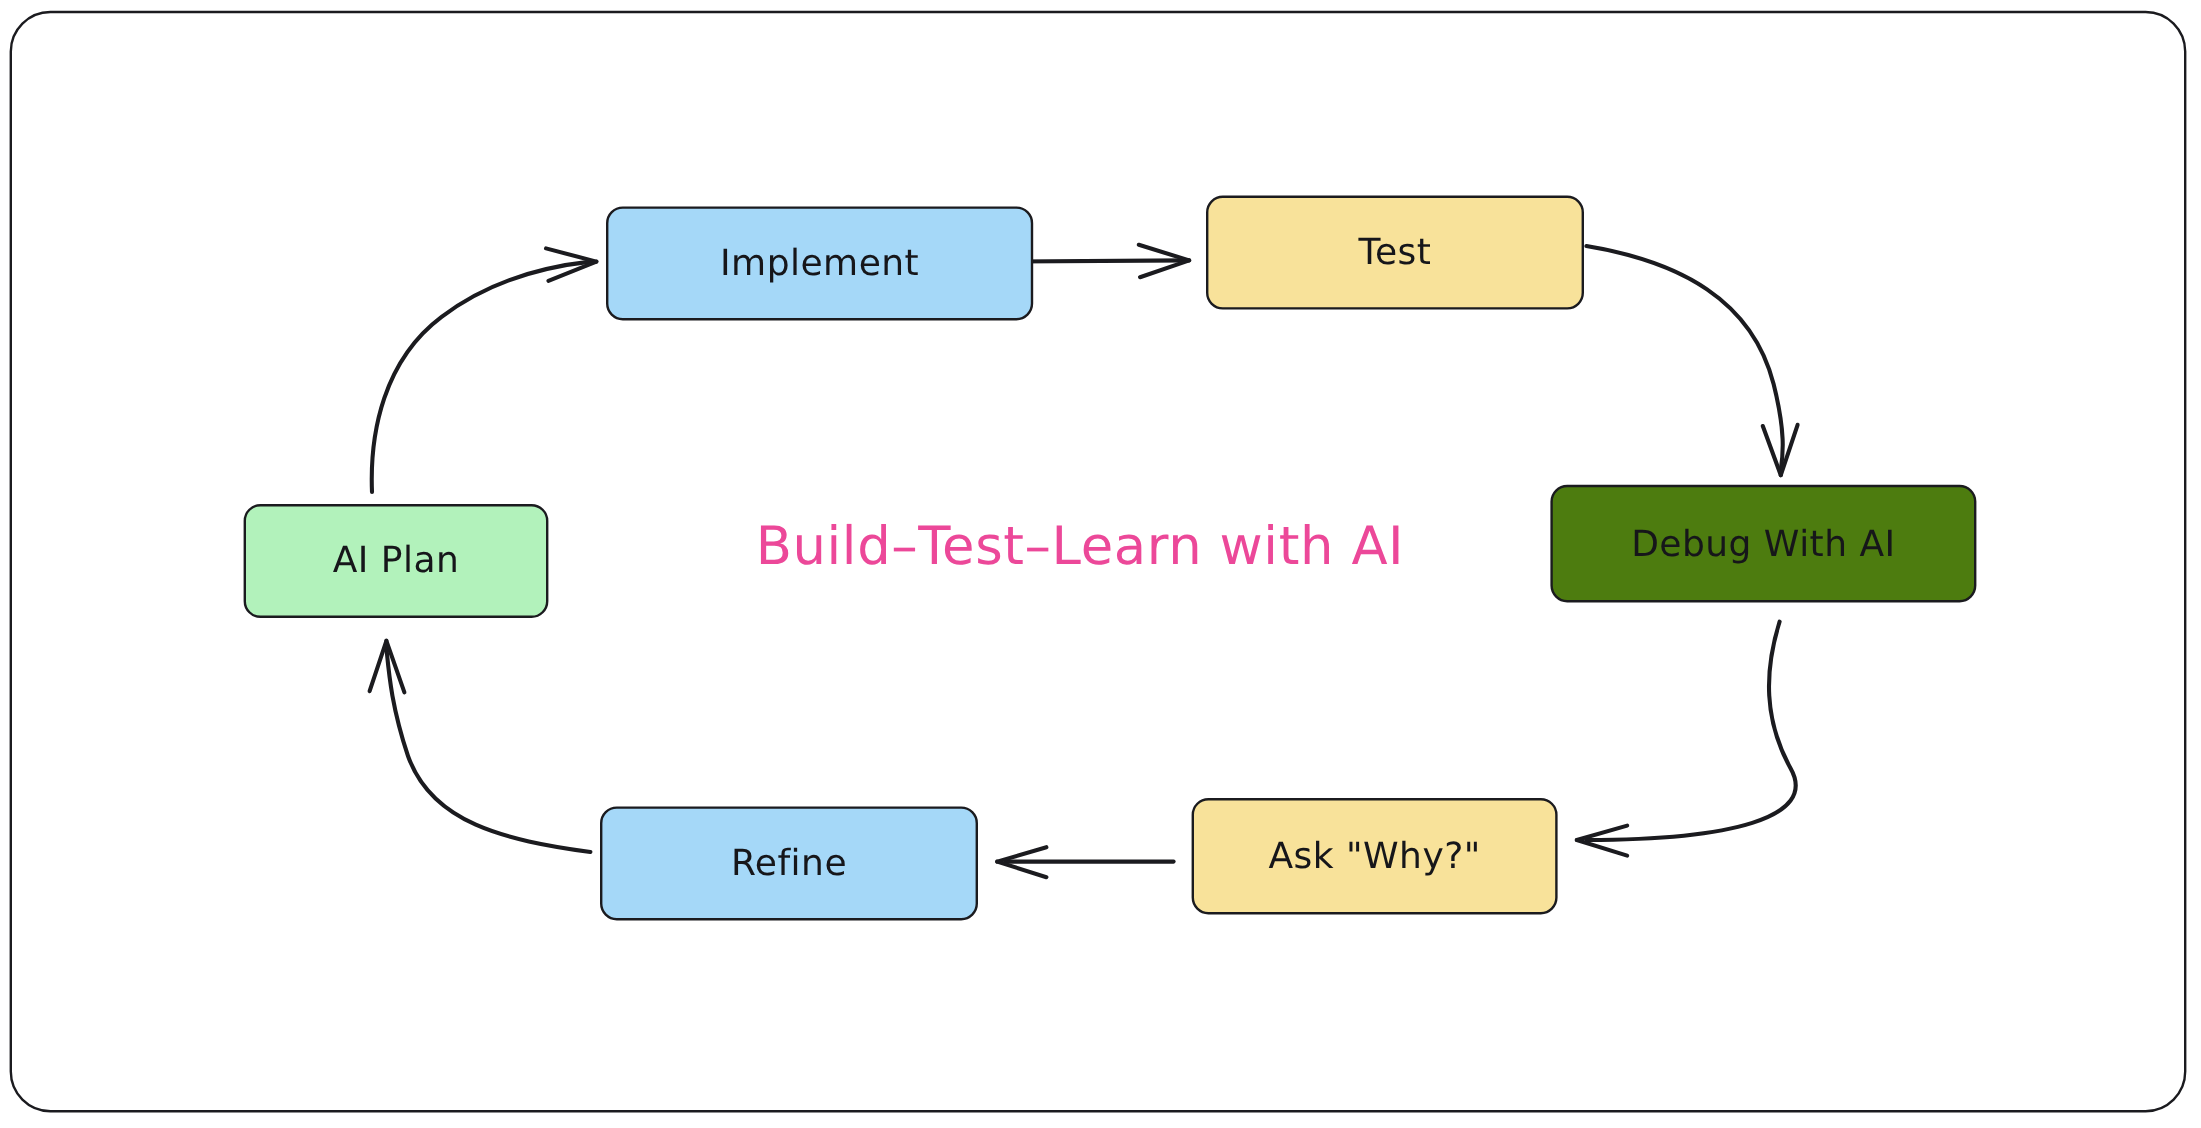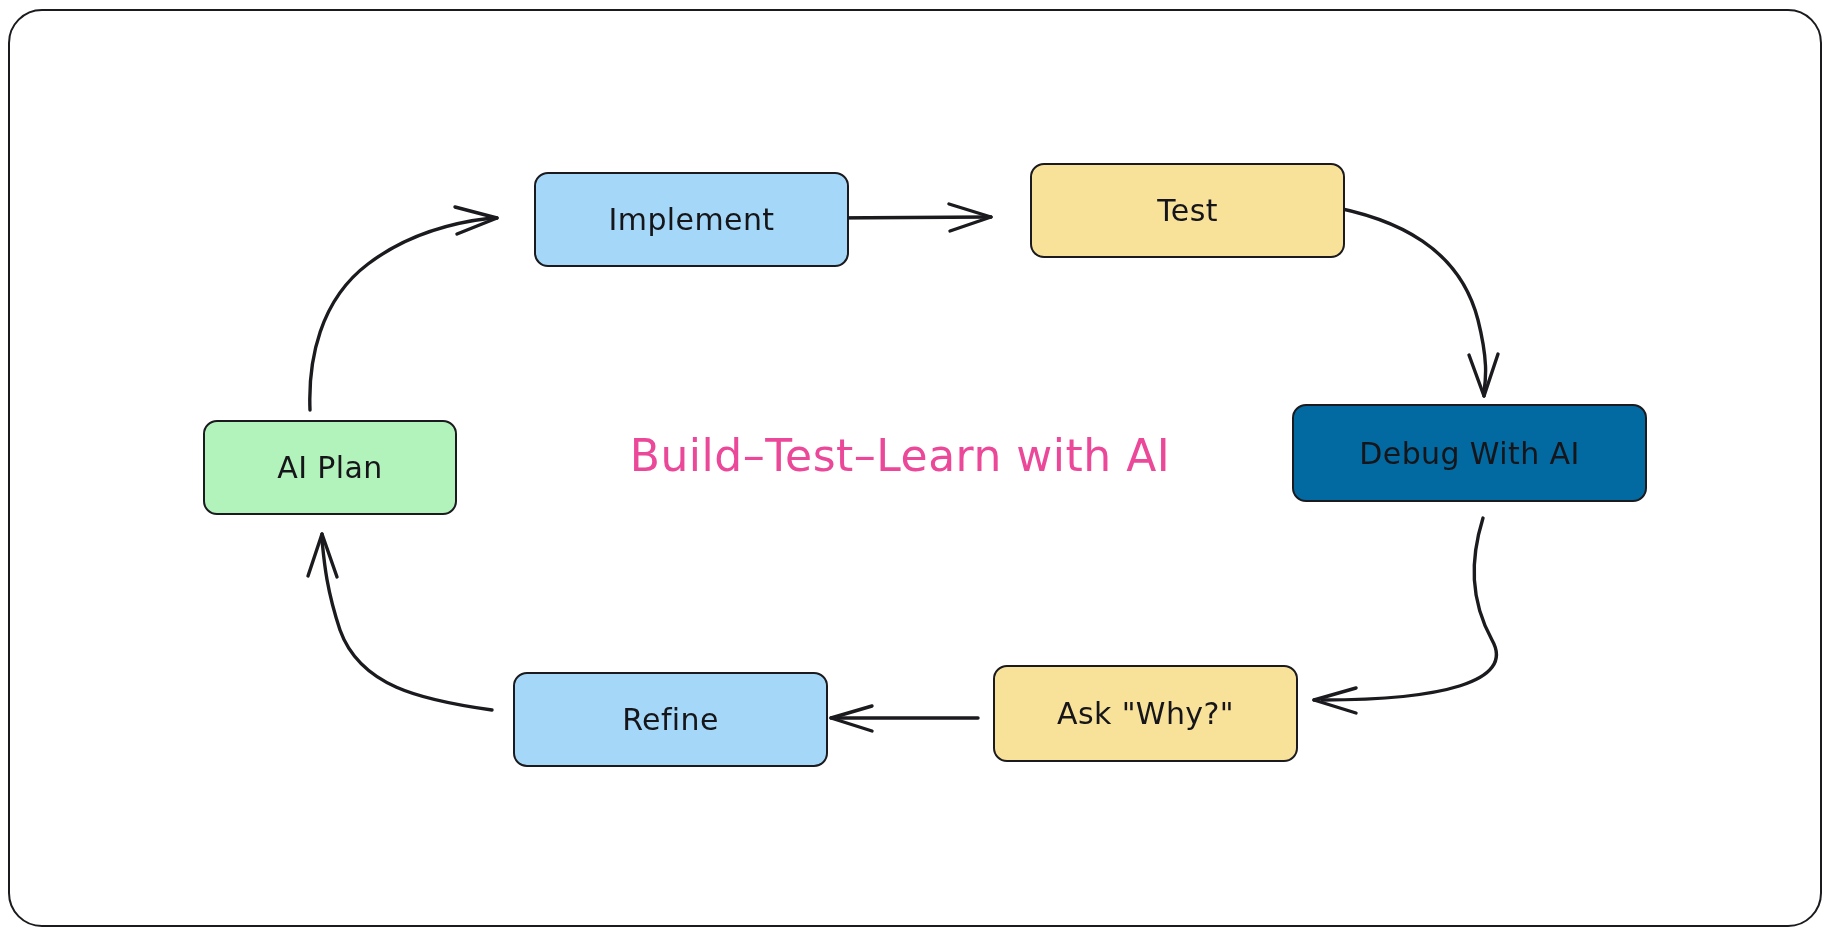--- a/index.html
+++ b/index.html
@@ -49,25 +49,25 @@
     color: #16161a;
     font-size: 30px;
     letter-spacing: 0.4px;
     font-family: "DejaVu Sans", sans-serif;
   }
   .node-label {
     display: block;
     padding: 0 10px;
     white-space: nowrap;
   }
-  #node-implement { left: 534px; top: 172px;  width: 315px; height: 95px;  background: #a5d8f8; }
-  #node-test      { left: 1030px; top: 163px; width: 315px; height: 95px;  background: #f8e29a; }
+  #node-implement { left: 505px; top: 172px;  width: 356px; height: 95px;  background: #a5d8f8; }
+  #node-test      { left: 1005px; top: 163px; width: 315px; height: 95px;  background: #f8e29a; }
   #node-debug     { left: 1292px; top: 404px; width: 355px; height: 98px;  background: #fac7c7; }
   #node-ask       { left: 993px;  top: 665px; width: 305px; height: 97px;  background: #f8e29a; }
-  #node-refine    { left: 513px;  top: 672px; width: 315px; height: 95px;  background: #a5d8f8; }
+  #node-refine    { left: 500px;  top: 672px; width: 315px; height: 95px;  background: #a5d8f8; }
   #node-aiplan    { left: 203px;  top: 420px; width: 254px; height: 95px;  background: #b2f2bb; }
 
   
   #center-title {
     position: absolute;
     left: 560px;
     top: 430px;
     width: 680px;
     text-align: center;
     font-size: 44px;
@@ -126,21 +126,21 @@
   </svg>
 
   <div class="node" id="node-implement" style="background: rgb(165, 216, 248); border-color: rgb(27, 27, 31);">
     <span class="node-label">Implement</span>
   </div>
 
   <div class="node" id="node-test" style="background: rgb(248, 226, 154); border-color: rgb(27, 27, 31);">
     <span class="node-label">Test</span>
   </div>
 
-  <div class="node" id="node-debug" style="background: #0369a1; border-color: rgb(27, 27, 31);">
+  <div class="node" id="node-debug" style="background: #4d7c0f; border-color: rgb(27, 27, 31);">
     <span class="node-label">Debug With AI</span>
   </div>
 
   <div class="node" id="node-ask" style="background: rgb(248, 226, 154); border-color: rgb(27, 27, 31);">
     <span class="node-label">Ask "Why?"</span>
   </div>
 
   <div class="node" id="node-refine" style="background: rgb(165, 216, 248); border-color: rgb(27, 27, 31);">
     <span class="node-label">Refine</span>
   </div>

